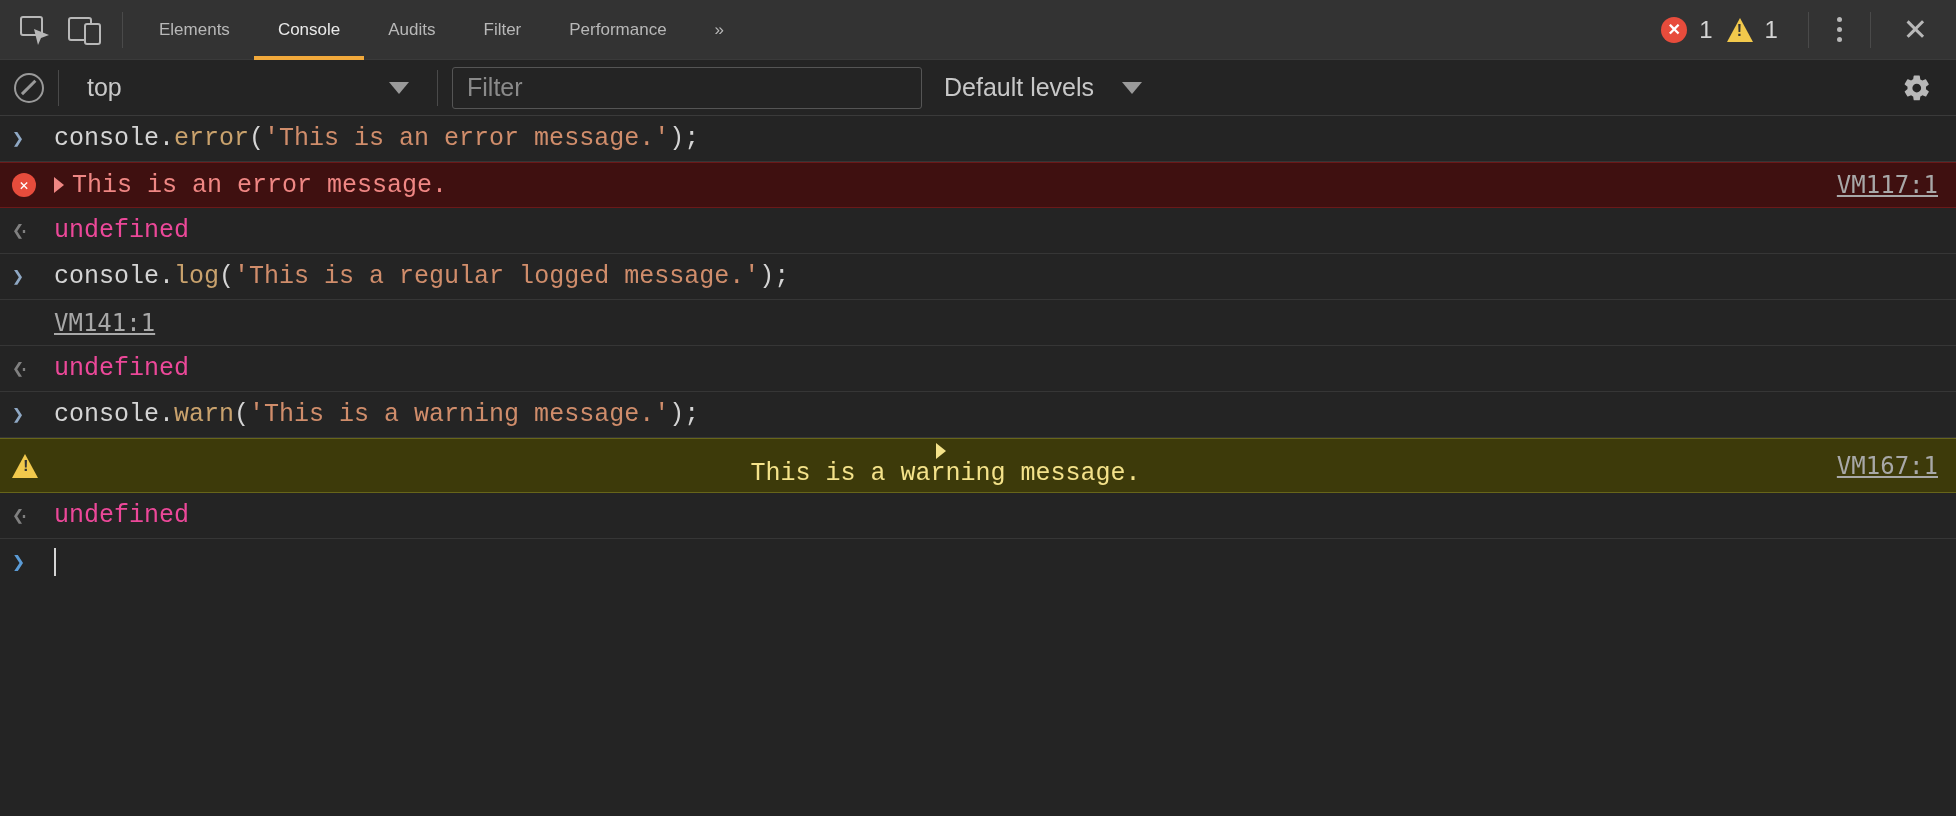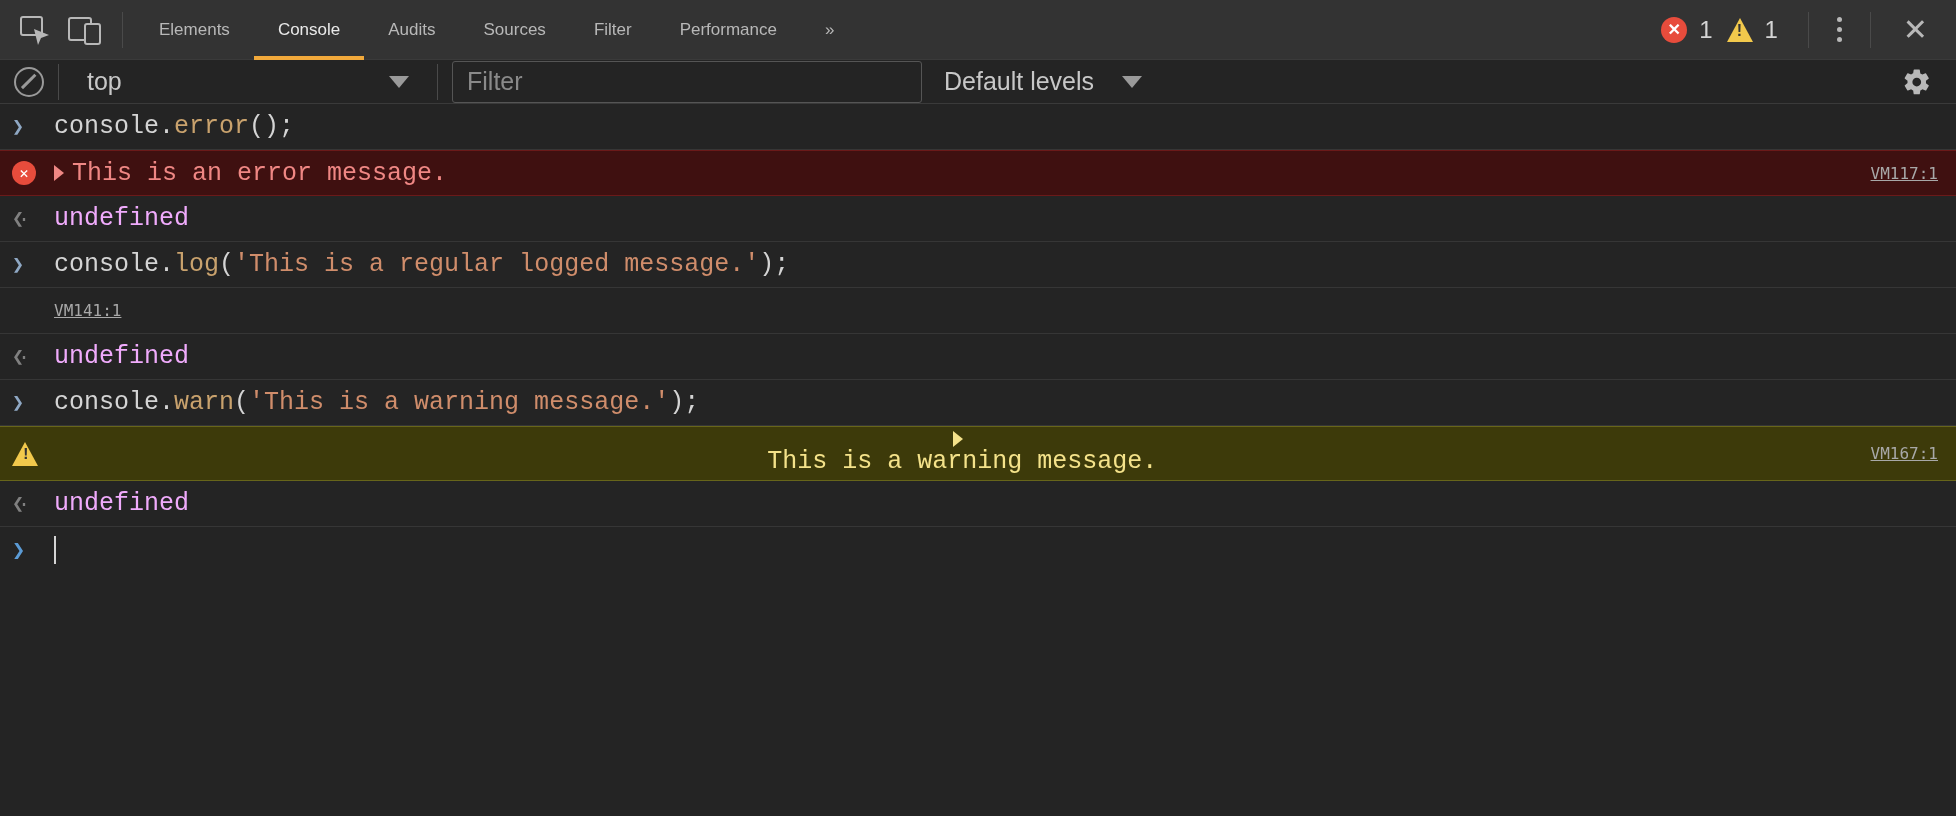--- a/index.html
+++ b/index.html
@@ -65,21 +65,21 @@
   }
   .count-text { color: #d4d4d4; font-size: 24px; margin: 0 6px 0 4px; }
   .sepV { width: 1px; height: 36px; background: #4a4a4a; margin: 0 14px; }
   .kebab { display: flex; flex-direction: column; gap: 5px; padding: 0 14px; }
   .kebab div { width: 5px; height: 5px; background: #b8b8b8; border-radius: 50%; }
   .close-x { padding: 0 18px; color: #b8b8b8; font-size: 30px; }
 
   
   .toolbar {
     display: flex; align-items: center;
-    height: 44px;
+    height: 56px;
     border-bottom: 1px solid #3a3a3a;
     background: #242424;
     padding: 0 14px;
     gap: 14px;
   }
   .clear-btn {
     width: 30px; height: 30px;
     border: 2.5px solid #9a9a9a; border-radius: 50%;
     position: relative;
   }
@@ -134,26 +134,26 @@
   .row .expand {
     width: 0; height: 0;
     border-top: 8px solid transparent;
     border-bottom: 8px solid transparent;
     border-left: 10px solid currentColor;
     margin-right: 8px;
   }
   .row .content { flex: 1; display: flex; align-items: center; }
   .row .source-link {
     color: #a8a8a8; text-decoration: underline;
-    font-family: Menlo, Consolas, monospace; font-size: 16px;
+    font-family: Menlo, Consolas, monospace; font-size: 24px;
   }
 
   .row.input .gutter::before { content: "❯"; color: #8fa8c4; font-size: 20px; }
   .row.return .gutter::before { content: "❮·"; letter-spacing:-6px; color: #808080; font-size: 20px; }
-  .row.return .content { color: #f0abfc; align-items: flex-end; }
+  .row.return .content { color: #ec4899; align-items: flex-end; }
 
   .row.error {
     background: #3f1010;
     border-top: 1px solid #6b1919;
     border-bottom: 1px solid #6b1919;
   }
   .row.error .content { color: #ef8784; }
   .row.error .gutter .badge-err { width: 24px; height: 24px; font-size: 15px; }
 
   .row.warn {
@@ -201,23 +201,20 @@
 
   <div class="tabs">
     <div class="tab">
         <span>Elements</span>
       </div>
     <div class="tab active">
         <span>Console</span>
       </div>
     <div class="tab">
         <span>Audits</span>
-      </div>
-    <div class="tab">
-        <span>Sources</span>
       </div>
     <div class="tab">
         <span>Filter</span>
       </div>
     <div class="tab">
         <span>Performance</span>
       </div>
     <div class="tab">
         <span>»</span>
       </div>
@@ -266,20 +263,21 @@
 
 <div class="logs mono">
 
   <div class="row input">
     <div class="gutter"></div>
     <div class="content">
       <span class="tk-obj">console</span>
         <span class="tk-punc">.</span>
         <span class="tk-method">error</span>
         <span class="tk-punc">(</span>
+        <span class="tk-str">'This is an error message.'</span>
         <span class="tk-punc">);</span>
     </div>
   </div>
 
   <div class="row error">
     <div class="gutter">
       <span class="badge-err">✕</span>
     </div>
     <div class="content">
       <span class="expand" style="color:#ef8784"></span>

